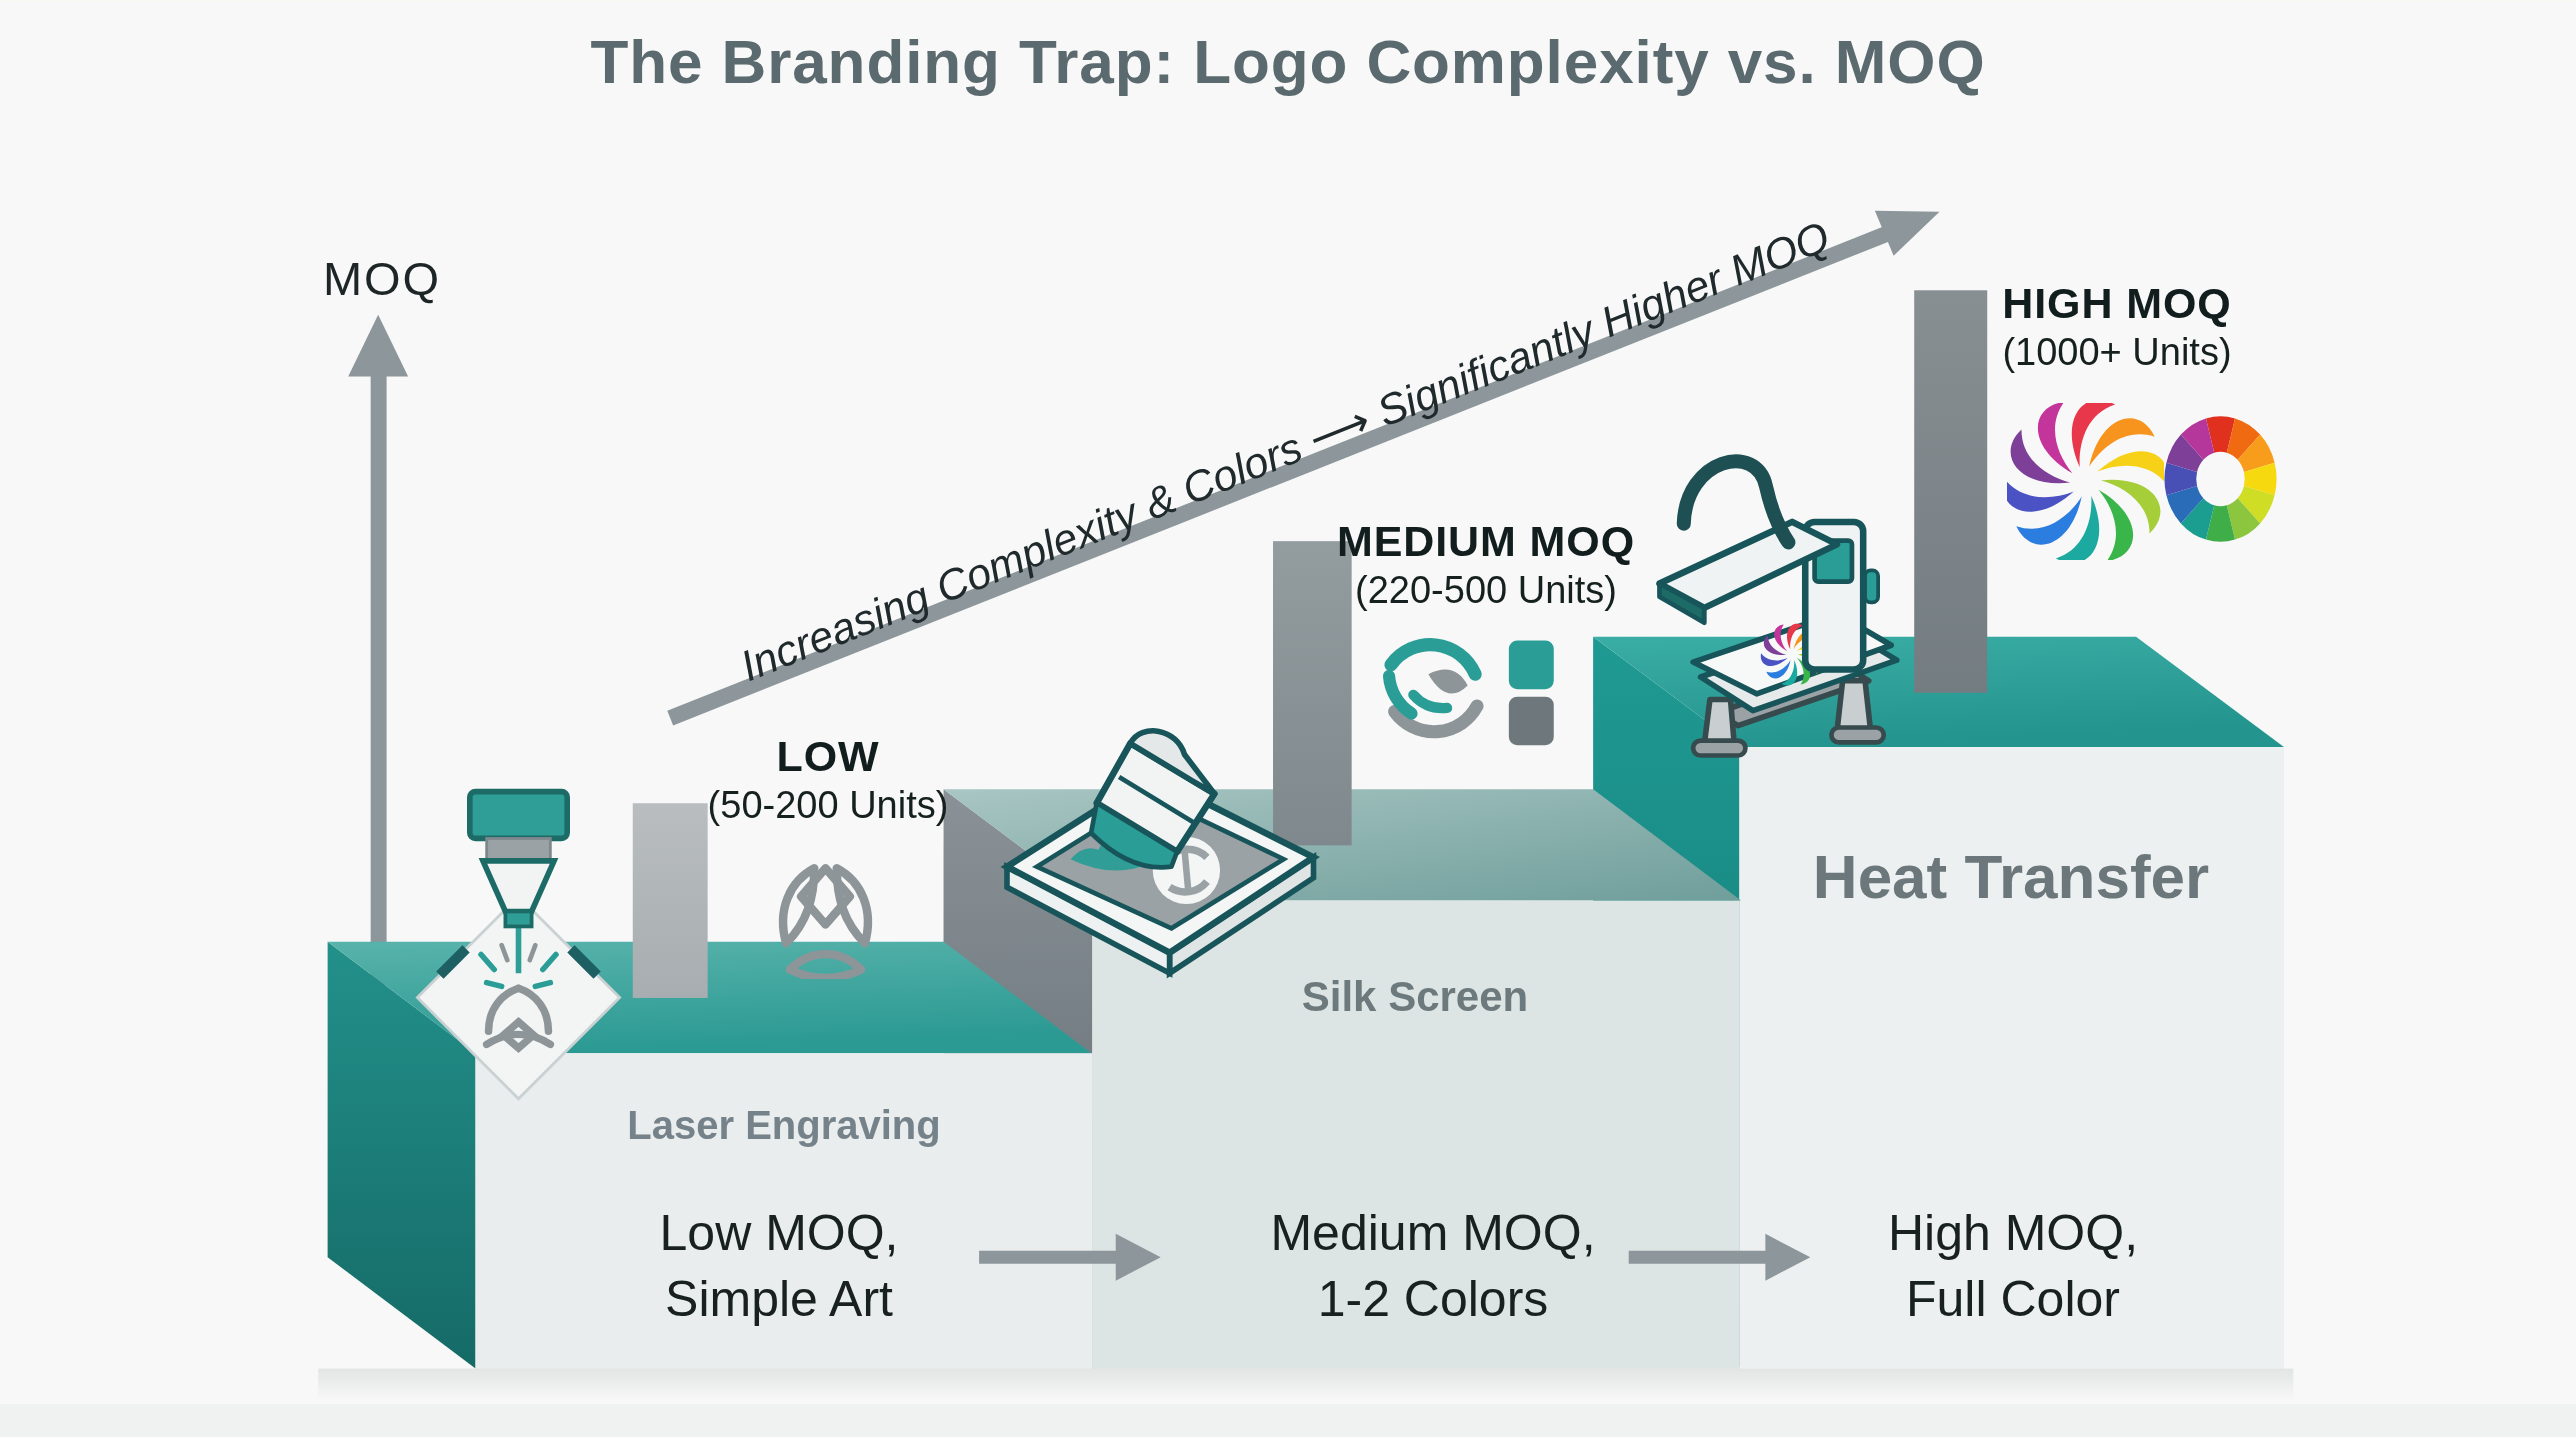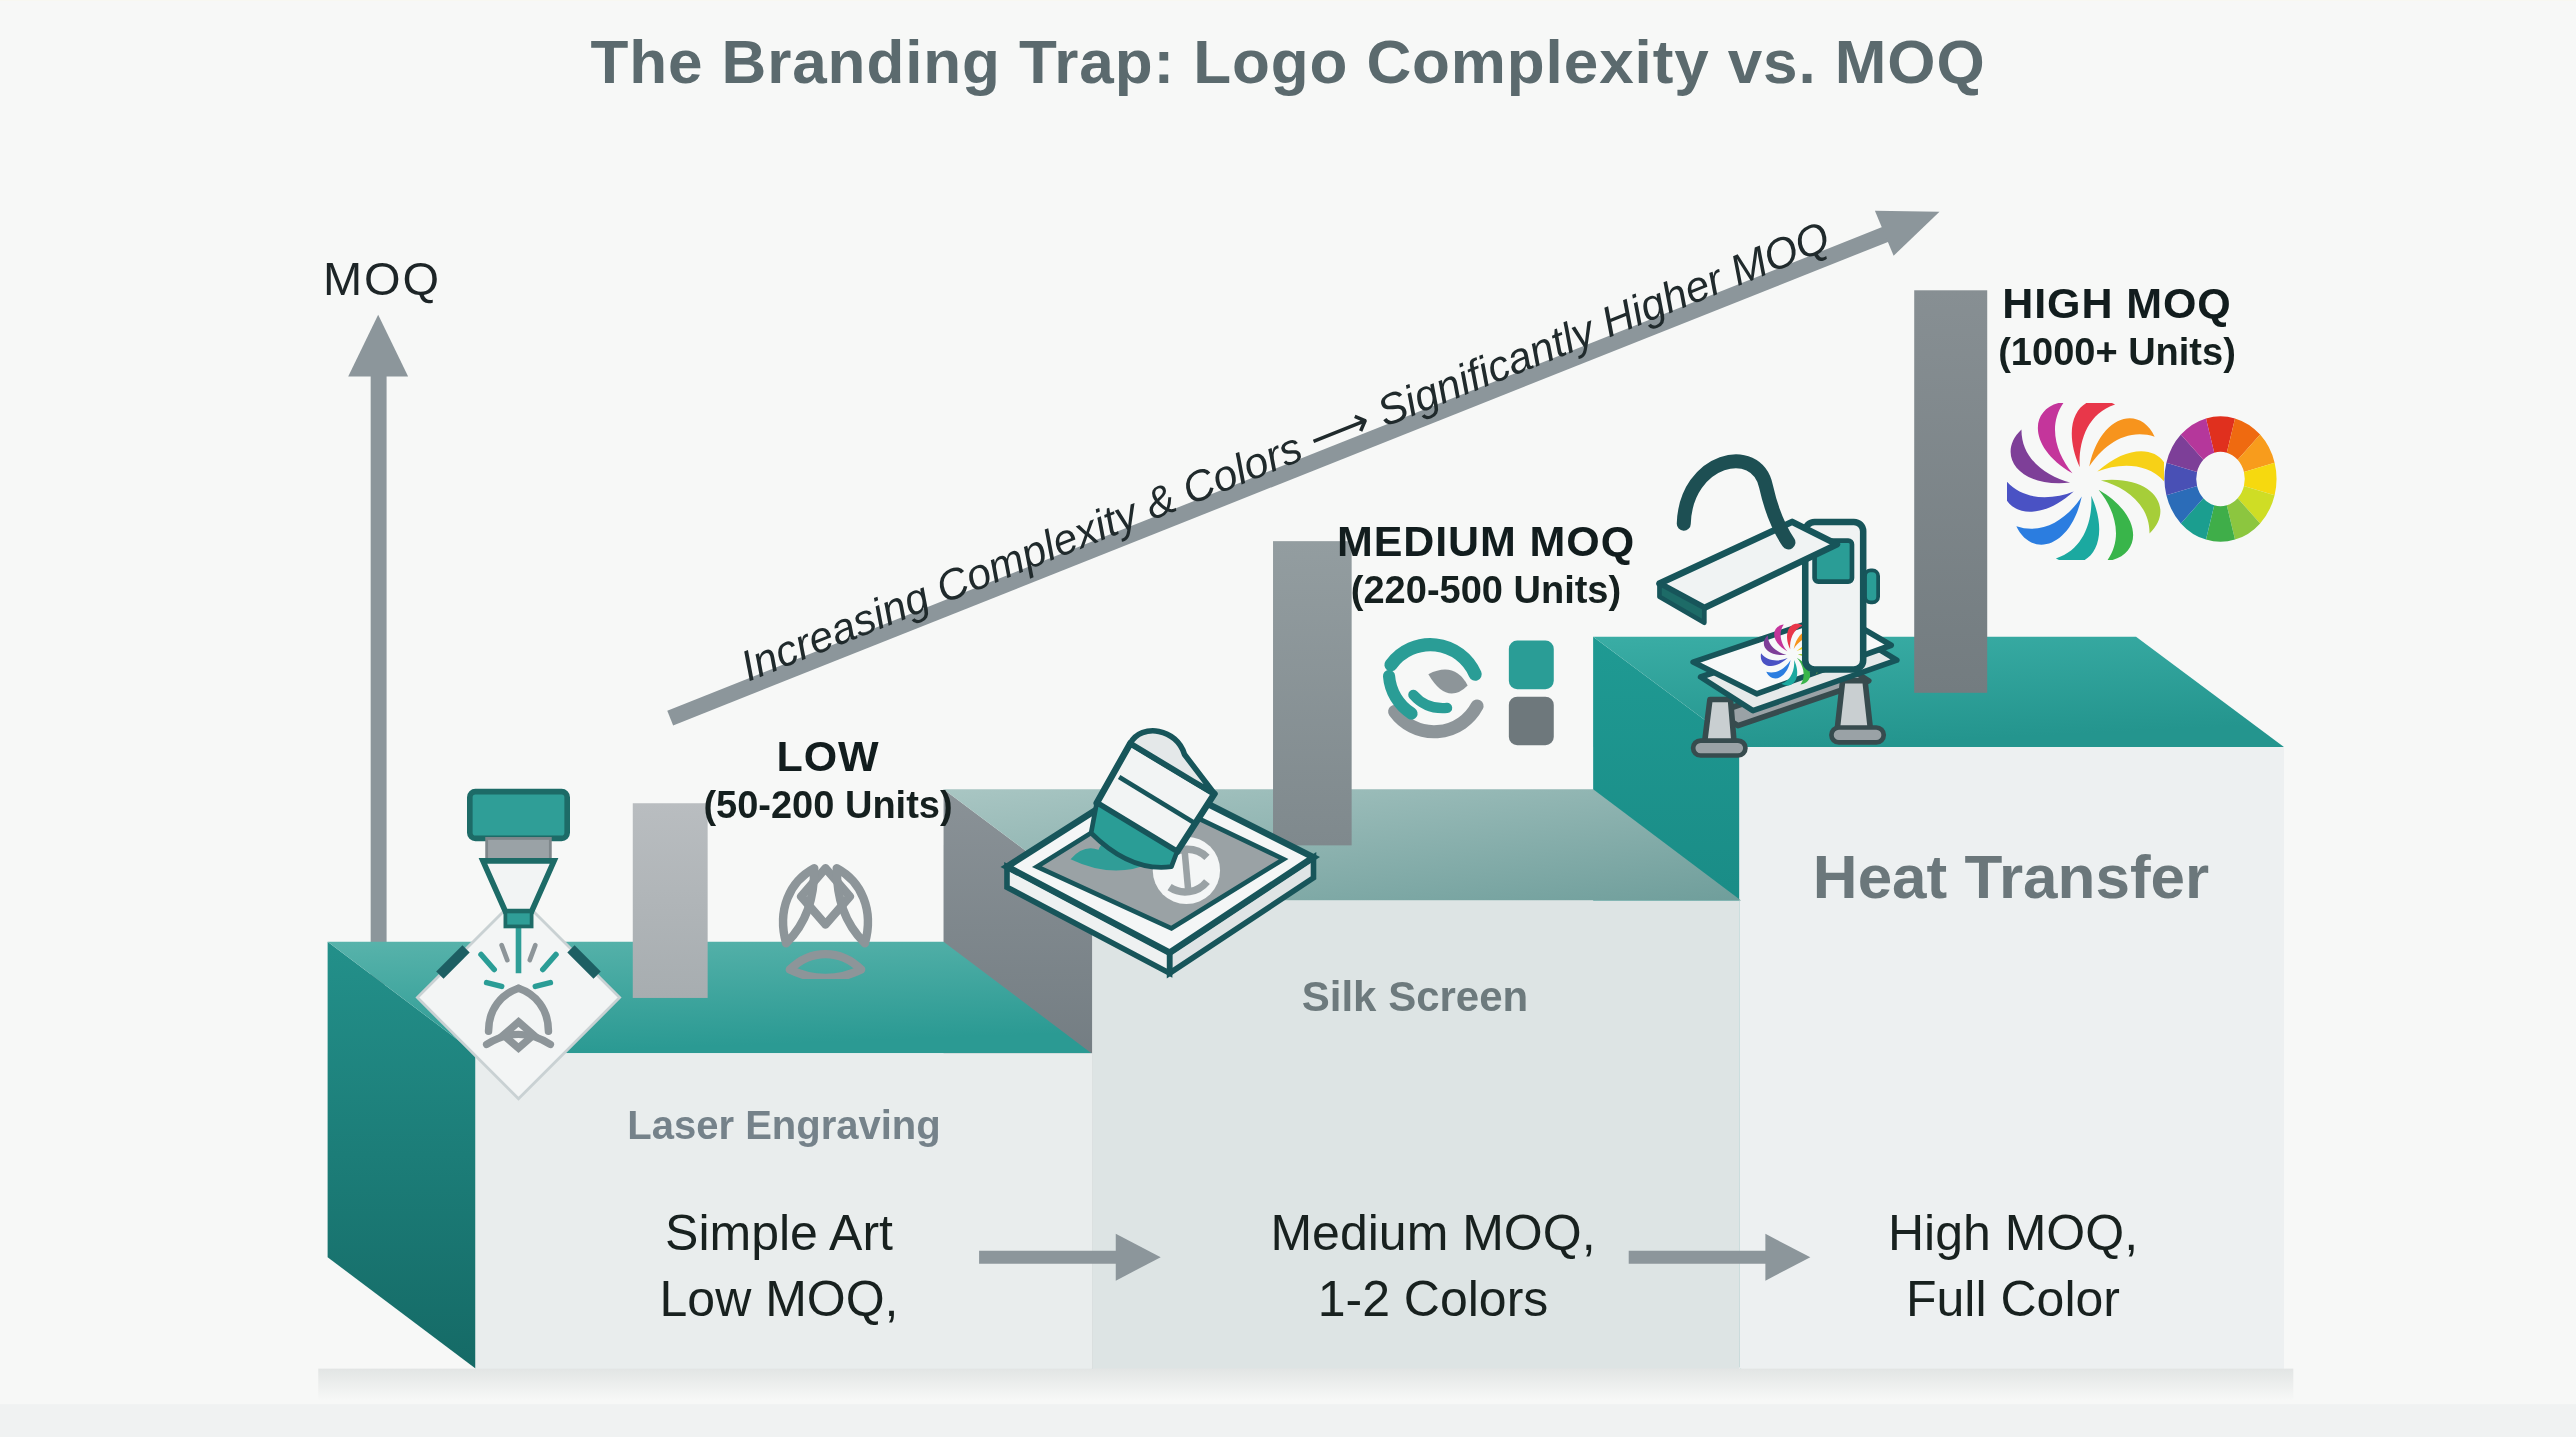--- a/index.html
+++ b/index.html
@@ -5,21 +5,21 @@
   html,body{margin:0;padding:0;background:#f7f8f7;}
   .stage{position:relative;width:2576px;height:1438px;background:#fef9c3;overflow:hidden;
          font-family:"Liberation Sans","DejaVu Sans",sans-serif;color:#1c2426;}
   .abs{position:absolute;}
   .ctr{position:absolute;transform:translateX(-50%);text-align:center;white-space:nowrap;}
   .title{font-size:62px;font-weight:600;letter-spacing:0.9px;color:#5b6a6e;}
   .axis-label{font-size:47px;font-weight:500;color:#1d2527;letter-spacing:1.9px;}
   .trend{position:absolute;left:1285px;top:426px;width:1404px;margin-left:-702px;text-align:center;
          transform:rotate(-21.8deg);font-size:43px;font-style:italic;font-weight:500;color:#202a2c;}
   .badge{font-size:43px;font-weight:700;color:#121d1e;letter-spacing:0.9px;}
-  .units{font-size:38px;font-weight:700;color:#15201f;}
+  .units{font-size:38px;font-weight:400;color:#15201f;}
   .stepname1{font-size:40px;font-weight:600;color:#75828a;}
   .stepname2{font-size:42px;font-weight:600;color:#6d7a7d;}
   .stepname3{font-size:62px;font-weight:600;color:#6b777b;}
   .note{font-size:50px;font-weight:500;color:#18211f;line-height:1.32;}
   svg{display:block;}
 </style>
 </head>
 <body>
 
 <div class="stage">
@@ -274,22 +274,22 @@
   <div class="ctr units" style="left:1486px;top:569px">(220-500 Units)</div>
 
   <div class="ctr badge" style="left:2117px;top:279px">HIGH MOQ</div>
   <div class="ctr units" style="left:2117px;top:331px">(1000+ Units)</div>
 
   <div class="ctr stepname1" style="left:784px;top:1103px">Laser Engraving</div>
   <div class="ctr stepname2" style="left:1415px;top:973px">Silk Screen</div>
   <div class="ctr stepname3" style="left:2011px;top:841px">Heat Transfer</div>
 
   <div class="ctr note" style="left:779px;top:1200px">
+    <div>Low MOQ,</div>
     <div>Simple Art</div>
-    <div>Low MOQ,</div>
   </div>
   <div class="ctr note" style="left:1433px;top:1200px">
     <div>Medium MOQ,</div>
     <div>1-2 Colors</div>
   </div>
   <div class="ctr note" style="left:2013px;top:1200px">
     <div>High MOQ,</div>
     <div>Full Color</div>
   </div>
 

